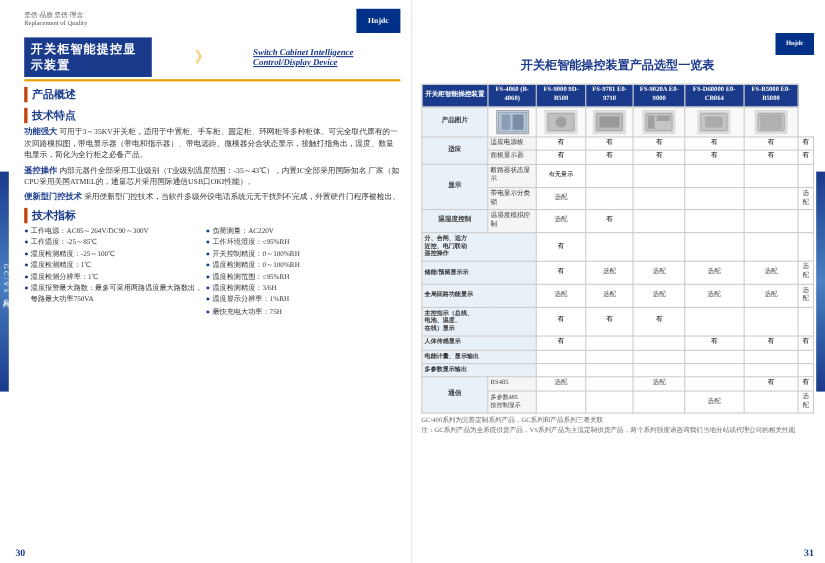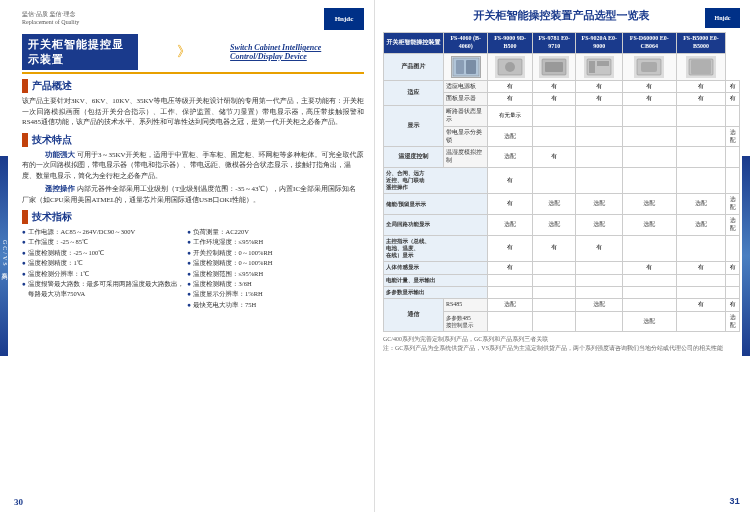--- a/index.html
+++ b/index.html
@@ -92,42 +92,41 @@
       font-style: italic;
       font-weight: bold;
       text-decoration: underline;
     }
 
     
     .section-title {
       font-size: 10px;
       font-weight: bold;
       color: #1a3a8c;
-      border-left: 6px solid #c2410c;
+      border-left: 3px solid #c2410c;
       padding-left: 4px;
       margin: 5px 0 3px 0;
     }
 
     .section-content {
       font-size: 7px;
       color: #333;
       line-height: 1.5;
       text-align: justify;
     }
 
     
     .tech-spec-item {
       margin-bottom: 3px;
     }
 
     .tech-spec-subtitle {
       font-size: 7.5px;
       font-weight: bold;
       color: #1a3a8c;
-      margin-left: 23px;
     }
 
     .tech-params {
       display: flex;
       flex-wrap: wrap;
       gap: 1px;
     }
 
     .tech-param-col {
       width: 48%;
@@ -182,29 +181,30 @@
     
     .page-number {
       position: absolute;
       bottom: 5px;
       font-size: 9px;
       font-weight: bold;
       color: #1a3a8c;
     }
 
     .page-number-left { left: 14px; }
-    .page-number-right { right: 10px; font-family: Liberation Mono, monospace; }
+    .page-number-right { right: 10px; }
 
     
     .right-title {
       font-size: 11px;
       font-weight: bold;
       color: #1a3a8c;
       margin-bottom: 5px;
       text-align: left;
+      margin-top: 44px;
     }
 
     .product-table {
       width: 100%;
       border-collapse: collapse;
       font-size: 6px;
     }
 
     .product-table th, .product-table td {
       border: 1px solid #ccc;
@@ -304,31 +304,34 @@
 
   <div class="title-section" style="margin-left:8px;">
     <span class="title-cn">开关柜智能提控显示装置</span>
     <span class="title-arrow">》</span>
     <span class="title-en">Switch Cabinet Intelligence Control/Display Device</span>
   </div>
 
   <div style="margin-left:8px;">
 
     <div class="section-title">产品概述</div>
-    <p class="section-content">该产品主要针对3KV、6KV、10KV、35KV等电压等级开关柜设计研制的专用第一代产品，主要功能有：开关柜一次回路模拟画面（包括开关分合指示）、工作、保护监置、储节刀显置）带电显示器，高压带接触报警和RS485通信功能，该产品的技术水平、系列性和可靠性达到同类电器之冠，是第一代开关柜之必备产品。</p>
 
     <div class="section-title">技术特点</div>
     <div>
       <div class="tech-spec-item">
         <span class="tech-spec-subtitle">功能强大</span>
         <span class="section-content">可用于3～35KV开关柜，适用于中置柜、手车柜、固定柜、环网柜等多种柜体。可完全取代原有的一次回路模拟图，带电显示器（带电和指示器）、带电远距、微模器分合状态显示，接触打指角出，温度、数量电显示，简化为全行柜之必备产品。</span>
       </div>
       <div class="tech-spec-item">
         <span class="tech-spec-subtitle">遥控操作</span>
         <span class="section-content">内部元器件全部采用工业级别（T业级别温度范围：-35～43℃），内置IC全部采用国际知名 厂家（如CPU采用美国ATMEL的，通量芯片采用国际通信USB口OKI性能）。</span>
+      </div>
+      <div class="tech-spec-item">
+        <span class="tech-spec-subtitle">便新型门控技术</span>
+        <span class="section-content">采用便新型门控技术，当软件多级外设电话系统元无干扰到不完成，外置硬件门程序被检出。</span>
       </div>
     </div>
 
     <div class="section-title">技术指标</div>
     <div class="tech-params">
       <div class="tech-param-col">
         <div class="tech-param-item">
             <span class="bullet">●</span>
             <span>工作电源：AC85～264V/DC90～300V</span>
           </div>

